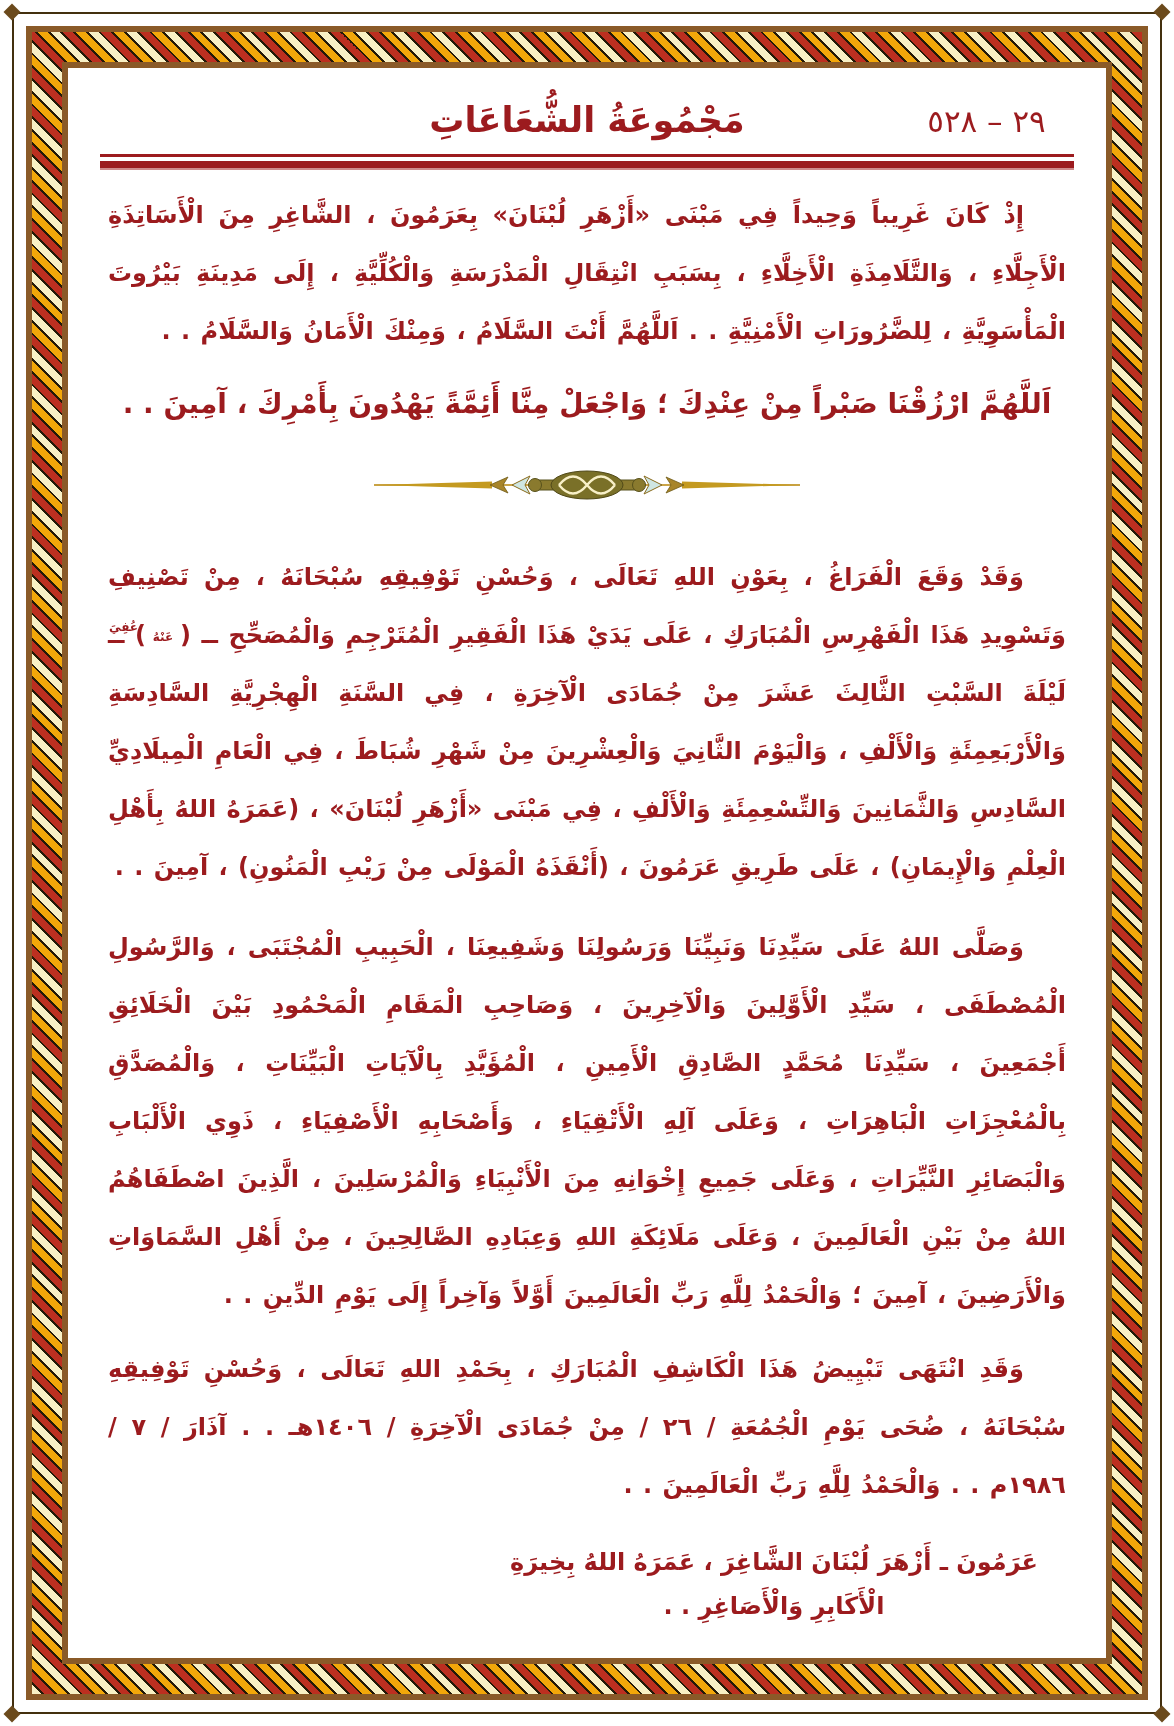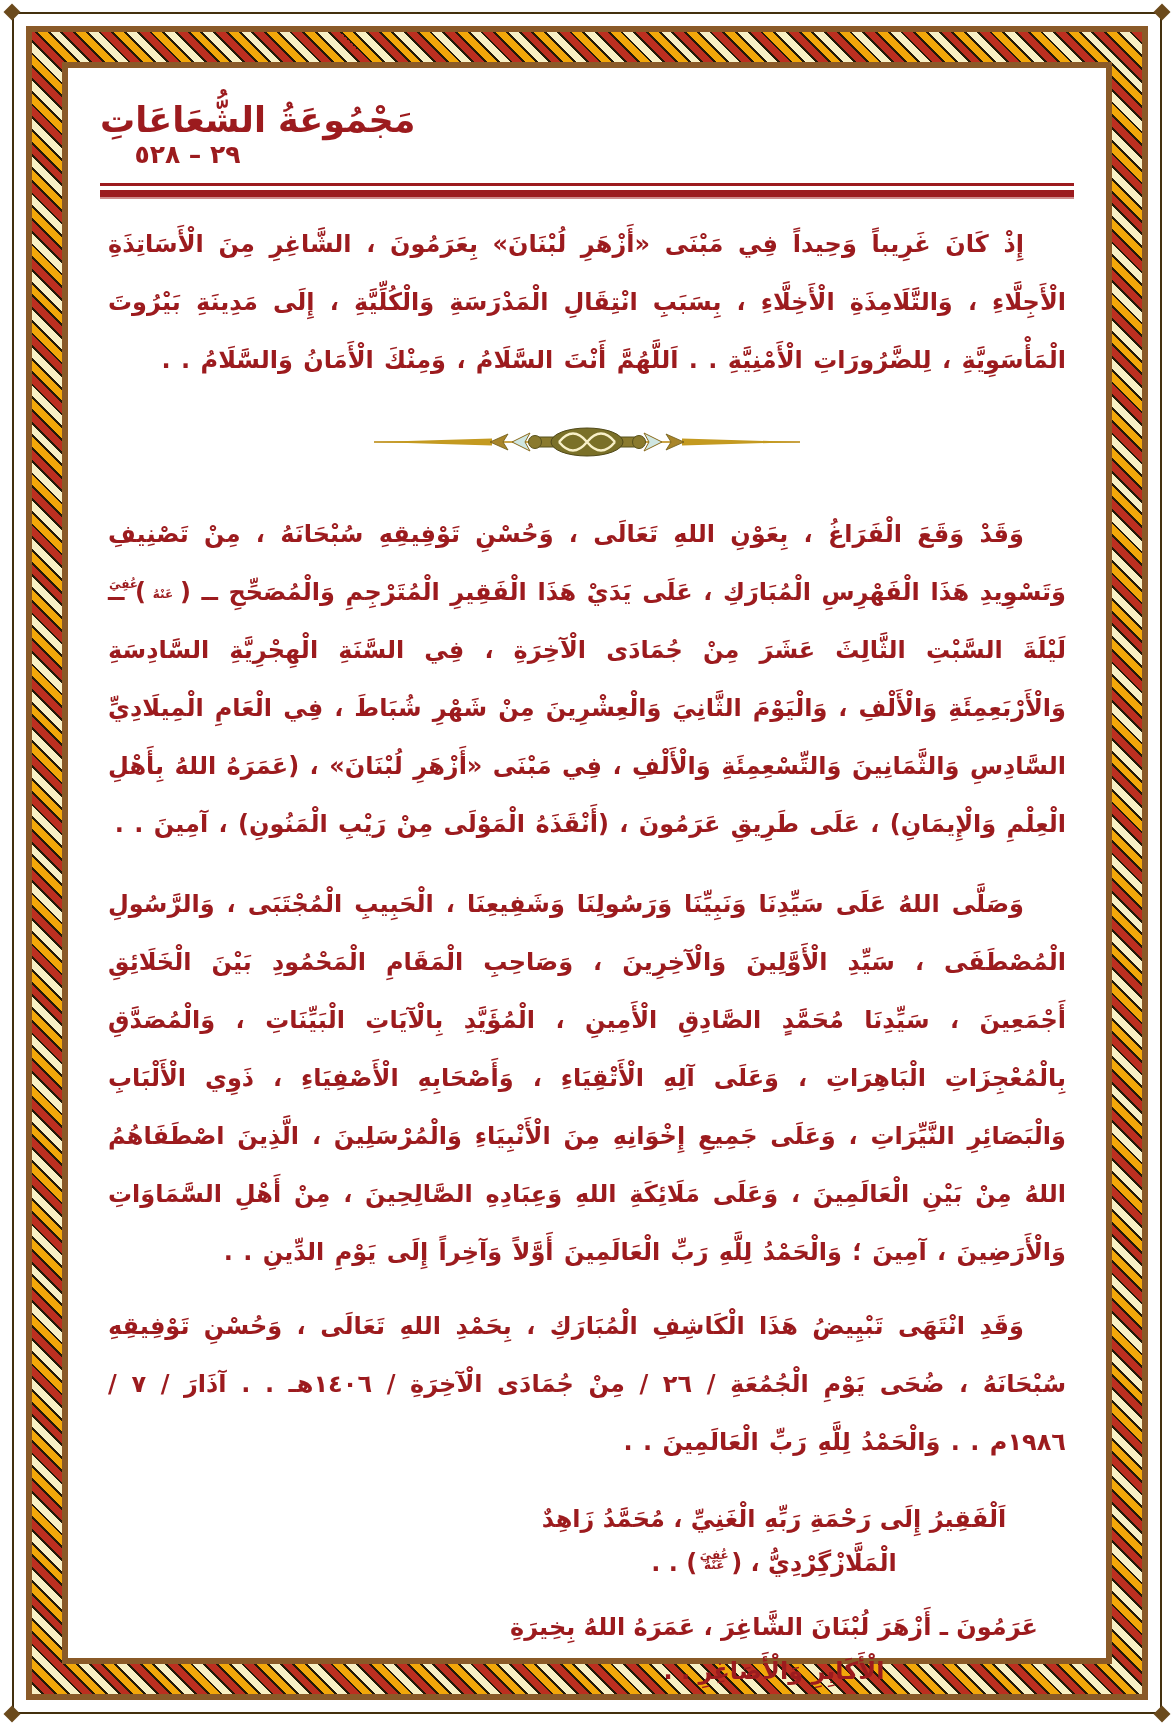--- a/index.html
+++ b/index.html
@@ -25,27 +25,27 @@
   .page {
     position:absolute; inset:62px; border:6px solid #8a5a28; background:#ffffff;
   }
   .content { position:absolute; inset:0; padding:26px 32px; }
 
   
   .red  { color:#9c1b1e; }
   .blue { color:#2b4a9b; }
 
   
-  .header { display:flex; flex-direction:column; align-items:baseline; direction:ltr; margin-top:6px; }
+  .header { display:flex; align-items:baseline; direction:ltr; margin-top:6px; }
   .header .spacer { width:175px; }
   .title {
     flex:1; text-align:center; font-size:35px; font-weight:bold;
     letter-spacing:0.5px;
   }
-  .page-ref { width:175px; text-align:center; font-size:25px; font-weight:bold; }
+  .page-ref { width:175px; text-align:center; font-size:31px; font-weight:normal; }
 
   .rule { margin-top:14px; }
   .rule .thin  { height:3px; background:#9c1b1e; }
   .rule .thick { height:7px; background:#9c1b1e; margin-top:4px; border-bottom:2px solid #cf8b8b; }
 
   
   .para {
     direction:rtl; text-align:justify; text-justify:inter-word;
     font-size:24px; font-weight:bold; line-height:58px;
     margin:8px; text-indent:42px; word-spacing:2px;
@@ -102,20 +102,21 @@
       <div class="page-ref red"><bdo dir="ltr">٥٢٨ – ٢٩</bdo></div>
     </div>
 
     <div class="rule">
       <div class="thin"></div>
       <div class="thick"></div>
     </div>
 
     <p class="para red p1"><span>إِذْ كَانَ غَرِيباً وَحِيداً فِي مَبْنَى «أَزْهَرِ لُبْنَانَ» بِعَرَمُونَ ، الشَّاغِرِ مِنَ الْأَسَاتِذَةِ الْأَجِلَّاءِ ، وَالتَّلَامِذَةِ الْأَخِلَّاءِ ، بِسَبَبِ انْتِقَالِ الْمَدْرَسَةِ وَالْكُلِّيَّةِ ، إِلَى مَدِينَةِ بَيْرُوتَ الْمَأْسَوِيَّةِ ، لِلضَّرُورَاتِ الْأَمْنِيَّةِ . . اَللَّهُمَّ أَنْتَ السَّلَامُ ، وَمِنْكَ الْأَمَانُ وَالسَّلَامُ . .</span></p>
 
+    <p class="dua-red red">اَللَّهُمَّ ارْزُقْنَا صَبْراً مِنْ عِنْدِكَ ؛ وَاجْعَلْ مِنَّا أَئِمَّةً يَهْدُونَ بِأَمْرِكَ ، آمِينَ . .</p>
 
 
     <div class="divider top">
       <svg width="430" height="38" viewBox="0 0 430 38">
         <line x1="2" y1="19" x2="428" y2="19" stroke="#b8860b" stroke-width="1.6"></line>
         <polygon points="2,19 120,15.5 120,22.5" fill="#c49a20"></polygon>
         <polygon points="428,19 310,15.5 310,22.5" fill="#c49a20"></polygon>
         <polygon points="118,19 136,11 131,19 136,27" fill="#a8852a" stroke="#6e5a16" stroke-width="0.8"></polygon>
         <polygon points="312,19 294,11 299,19 294,27" fill="#a8852a" stroke="#6e5a16" stroke-width="0.8"></polygon>
         <polygon points="140,19 158,10 153,19 158,28" fill="#cfe6e2" stroke="#8a6a1a" stroke-width="1"></polygon>
@@ -128,19 +129,18 @@
       </svg>
     </div>
 
     <p class="para red p2"><span>وَقَدْ وَقَعَ الْفَرَاغُ ، بِعَوْنِ اللهِ تَعَالَى ، وَحُسْنِ تَوْفِيقِهِ سُبْحَانَهُ ، مِنْ تَصْنِيفِ وَتَسْوِيدِ هَذَا الْفَهْرِسِ الْمُبَارَكِ ، عَلَى يَدَيْ هَذَا الْفَقِيرِ الْمُتَرْجِمِ وَالْمُصَحِّحِ ــ (</span><span class="seal">عُفِيَ عَنْهُ</span><span>) ــ لَيْلَةَ السَّبْتِ الثَّالِثَ عَشَرَ مِنْ جُمَادَى الْآخِرَةِ ، فِي السَّنَةِ الْهِجْرِيَّةِ السَّادِسَةِ وَالْأَرْبَعِمِئَةِ وَالْأَلْفِ ، وَالْيَوْمَ الثَّانِيَ وَالْعِشْرِينَ مِنْ شَهْرِ شُبَاطَ ، فِي الْعَامِ الْمِيلَادِيِّ السَّادِسِ وَالثَّمَانِينَ وَالتِّسْعِمِئَةِ وَالْأَلْفِ ، فِي مَبْنَى «أَزْهَرِ لُبْنَانَ» ، (عَمَرَهُ اللهُ بِأَهْلِ الْعِلْمِ وَالْإِيمَانِ) ، عَلَى طَرِيقِ عَرَمُونَ ، (أَنْقَذَهُ الْمَوْلَى مِنْ رَيْبِ الْمَنُونِ) ، آمِينَ . .</span></p>
 
     <p class="para red p3"><span>وَصَلَّى اللهُ عَلَى سَيِّدِنَا وَنَبِيِّنَا وَرَسُولِنَا وَشَفِيعِنَا ، الْحَبِيبِ الْمُجْتَبَى ، وَالرَّسُولِ الْمُصْطَفَى ، سَيِّدِ الْأَوَّلِينَ وَالْآخِرِينَ ، وَصَاحِبِ الْمَقَامِ الْمَحْمُودِ بَيْنَ الْخَلَائِقِ أَجْمَعِينَ ، سَيِّدِنَا مُحَمَّدٍ الصَّادِقِ الْأَمِينِ ، الْمُؤَيَّدِ بِالْآيَاتِ الْبَيِّنَاتِ ، وَالْمُصَدَّقِ بِالْمُعْجِزَاتِ الْبَاهِرَاتِ ، وَعَلَى آلِهِ الْأَتْقِيَاءِ ، وَأَصْحَابِهِ الْأَصْفِيَاءِ ، ذَوِي الْأَلْبَابِ وَالْبَصَائِرِ النَّيِّرَاتِ ، وَعَلَى جَمِيعِ إِخْوَانِهِ مِنَ الْأَنْبِيَاءِ وَالْمُرْسَلِينَ ، الَّذِينَ اصْطَفَاهُمُ اللهُ مِنْ بَيْنِ الْعَالَمِينَ ، وَعَلَى مَلَائِكَةِ اللهِ وَعِبَادِهِ الصَّالِحِينَ ، مِنْ أَهْلِ السَّمَاوَاتِ وَالْأَرَضِينَ ، آمِينَ ؛ وَالْحَمْدُ لِلَّهِ رَبِّ الْعَالَمِينَ أَوَّلاً وَآخِراً إِلَى يَوْمِ الدِّينِ . .</span></p>
 
     <p class="para red p4"><span>وَقَدِ انْتَهَى تَبْيِيضُ هَذَا الْكَاشِفِ الْمُبَارَكِ ، بِحَمْدِ اللهِ تَعَالَى ، وَحُسْنِ تَوْفِيقِهِ سُبْحَانَهُ ، ضُحَى يَوْمِ الْجُمُعَةِ / ٢٦ / مِنْ جُمَادَى الْآخِرَةِ / ١٤٠٦هـ . . آذَارَ / ٧ / ١٩٨٦م . . وَالْحَمْدُ لِلَّهِ رَبِّ الْعَالَمِينَ . .</span></p>
 
     <div class="signature red">
-      <p><span>اَلْفَقِيرُ إِلَى رَحْمَةِ رَبِّهِ الْغَنِيِّ ، مُحَمَّدُ زَاهِدٌ الْمَلَّازْگِرْدِيُّ ، (</span><span class="seal">عُفِيَ عَنْهُ</span><span>) . .</span></p>
       <p>عَرَمُونَ ـ أَزْهَرَ لُبْنَانَ الشَّاغِرَ ، عَمَرَهُ اللهُ بِخِيرَةِ الْأَكَابِرِ وَالْأَصَاغِرِ . .</p>
 
     </div>
 
   </div>
 </div>
 
 </body></html>

